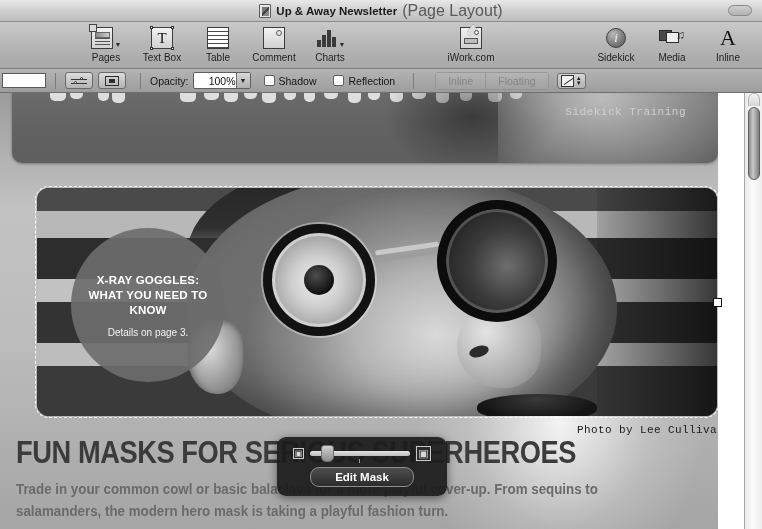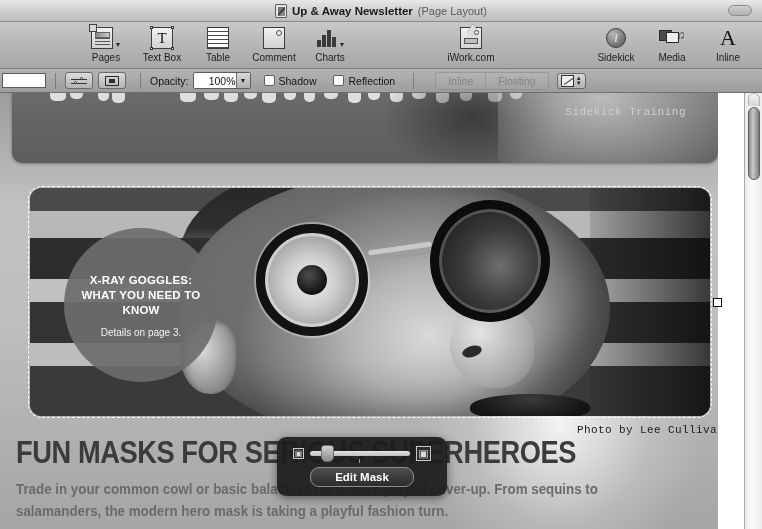--- a/index.html
+++ b/index.html
@@ -22,21 +22,21 @@
   .doc-icon {
     width: 12px; height: 14px; background: #e6e6e6;
     border: 1px solid #5d5d5d; border-radius: 1px; position: relative;
   }
   .doc-icon:after {
     content: ""; position: absolute; left: 2px; top: 2px;
     width: 7px; height: 9px;
     background: linear-gradient(135deg,#777 40%,#444 41%,#444 60%,#888 61%);
   }
   .title-main { font-size: 11.5px; font-weight: bold; color: #1a1a1a; }
-  .title-sub  { font-size: 11px; color: #5a5a5a; }
+  .title-sub  { font-size: 16px; color: #5a5a5a; }
   .win-pill {
     position: absolute; right: 10px; top: 5px;
     width: 24px; height: 11px; border-radius: 6px;
     background: linear-gradient(to bottom,#cfcfcf,#b2b2b2);
     border: 1px solid #8a8a8a;
   }
 
   
   .toolbar {
     position: absolute; left: 0; top: 22px; width: 762px; height: 47px;
@@ -203,21 +203,21 @@
     background: radial-gradient(ellipse at 50% 30%, rgba(25,25,25,.55), rgba(0,0,0,0) 70%);
   }
   .sidekick {
     position:absolute; right:32px; top:13px;
     font-family:"Liberation Mono","DejaVu Sans Mono",monospace;
     font-size:11px; color:#cfcfcf; letter-spacing:.5px;
   }
 
   
   .photo-frame {
-    position:absolute; left:28px; top:93px; width:684px; height:232px;
+    position:absolute; left:35px; top:93px; width:684px; height:232px;
   }
   .mask-outline {
     position:absolute; left:0; top:0; width:100%; height:100%;
     border:1px dashed #ffffff; border-radius:14px; pointer-events:none; z-index:5;
   }
   .photo {
     position:absolute; left:2px; top:2px; right:2px; bottom:2px;
     border-radius:12px; overflow:hidden; background:#2a2a2a;
   }
   .flag {

